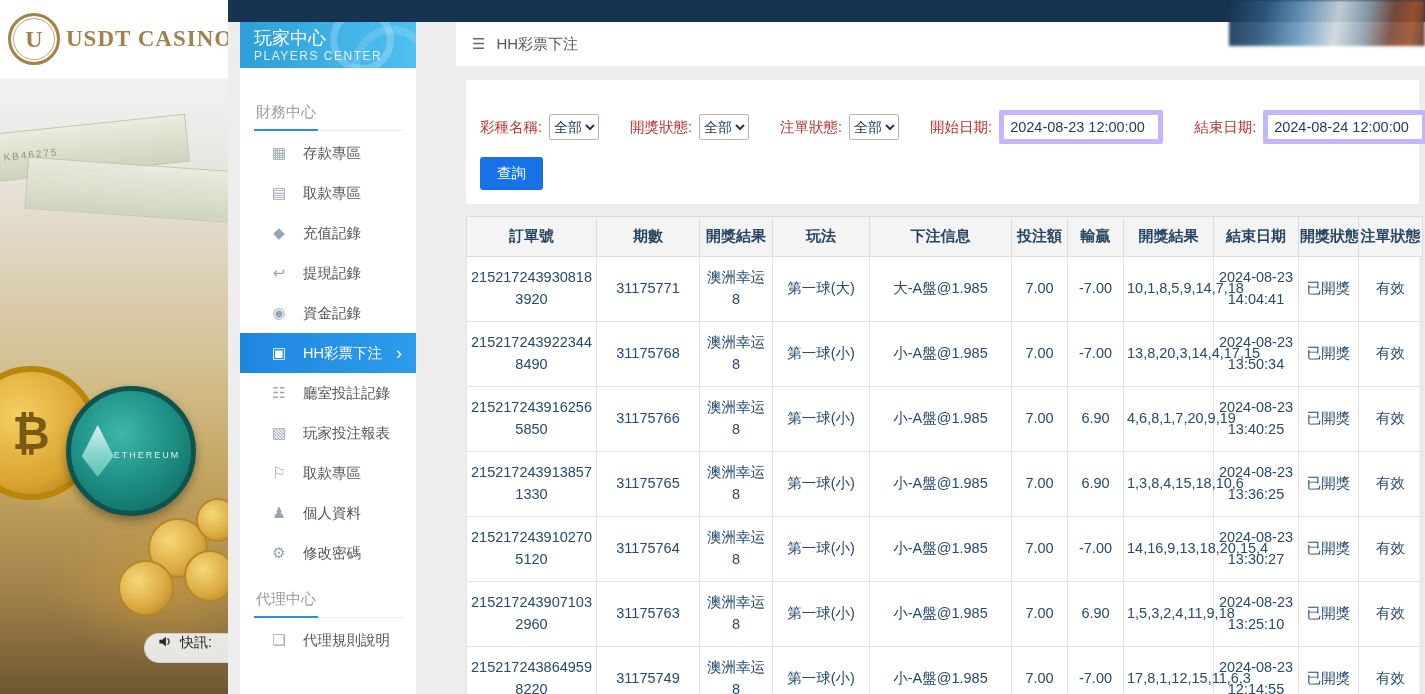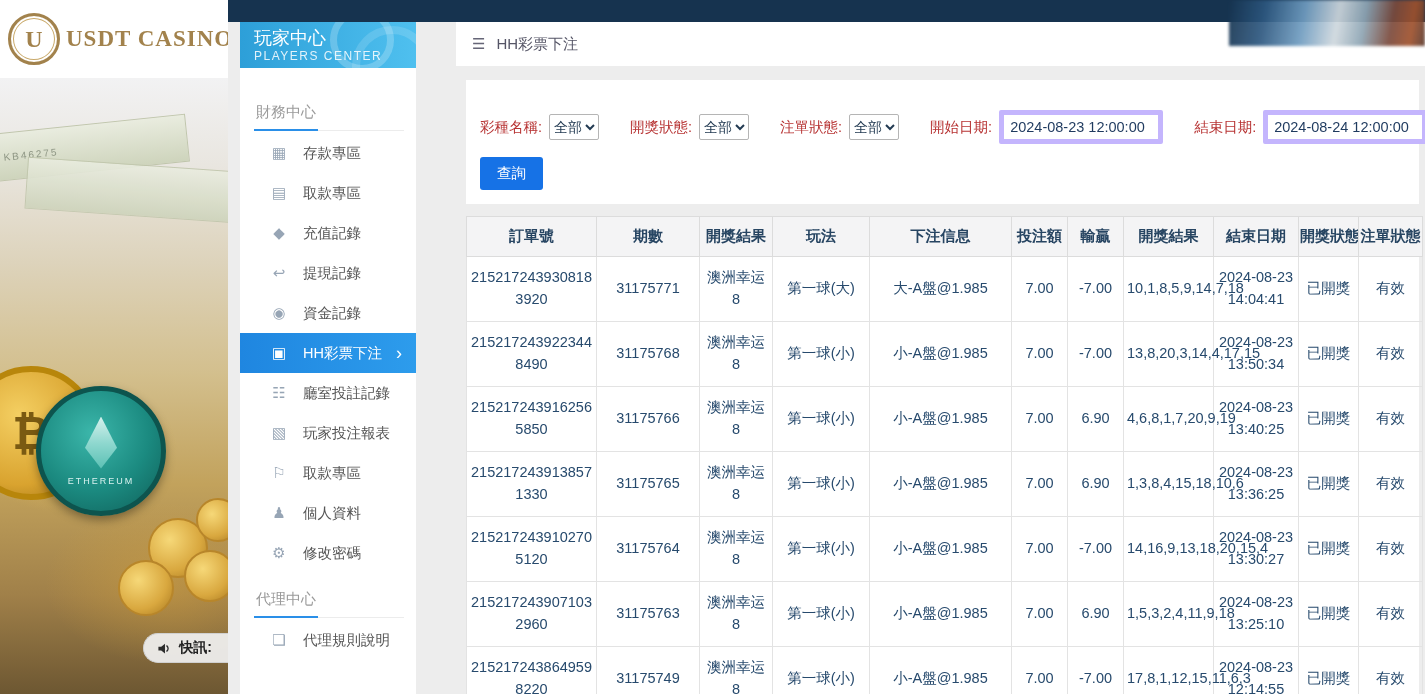--- a/index.html
+++ b/index.html
@@ -18,29 +18,29 @@
       radial-gradient(170px 115px at 72% 82%, rgba(212,162,62,.5), transparent 70%),
       linear-gradient(180deg,#f2f2f3 0%,#e9e6e0 14%,#ddd3bb 30%,#d3bf8d 48%,#c2a25c 66%,#a08049 84%,#6d5732 100%);}
   .bill{position:absolute;background:linear-gradient(180deg,#e9ecdf,#ced4bc);border:1px solid #c0c6ac;color:#8e9684;font-size:10px;letter-spacing:2px;display:flex;align-items:center;padding-left:14px;box-sizing:border-box;}
   .bill1{left:-12px;top:46px;width:200px;height:48px;transform:rotate(-6deg);}
   .bill2{left:26px;top:86px;width:210px;height:52px;transform:rotate(4deg);opacity:.9;}
   .coin{position:absolute;border-radius:50%;background:radial-gradient(circle at 35% 35%,#f6d878,#d9a83f 60%,#a87820);border:2px solid #b8862a;}
   .btc-coin{position:absolute;left:-36px;top:288px;width:122px;height:122px;border-radius:50%;
     background:radial-gradient(circle at 40% 35%,#f4cf62,#d9a32f 65%,#9c7014);border:6px solid #b8860b;
     display:flex;align-items:center;justify-content:center;}
   .btc-coin span{font-size:46px;font-weight:bold;color:#7a5a12;}
-  .eth-coin{position:absolute;left:36px;top:308px;width:120px;height:120px;border-radius:50%;
+  .eth-coin{position:absolute;left:66px;top:308px;width:120px;height:120px;border-radius:50%;
     background:radial-gradient(circle at 42% 35%,#3bb6aa,#1b8a80 55%,#0f5f58);border:5px solid #0d544e;
-    display:flex;flex-direction:column;align-items:center;justify-content:center;box-shadow:0 4px 10px rgba(0,0,0,.35);}
+    display:flex;flex-direction:row;align-items:center;justify-content:center;box-shadow:0 4px 10px rgba(0,0,0,.35);}
   .eth-diamond{width:32px;height:52px;background:linear-gradient(180deg,#d6f1ed,#8fd8cf 50%,#5bc0b4);
     clip-path:polygon(50% 0,100% 60%,50% 100%,0 60%);}
   .eth-label{margin-top:7px;font-size:9px;letter-spacing:2px;color:#d8f2ef;}
   .quick-news{position:absolute;right:0;bottom:31px;height:28px;background:rgba(240,240,240,.93);
-    border:1px solid #d0d0d0;border-right:none;border-radius:15px 0 0 15px;display:flex;align-items:center;
-    gap:7px;padding:0 16px 0 13px;color:#222;font-weight:bold;font-size:14px;cursor:pointer;z-index:4;}
+    border:1px solid #d0d0d0;border-right:none;border-radius:15px 0 0 15px;display:flex;align-items:flex-start;
+    gap:7px;padding:0 16px 0 13px;color:#222;font-weight:normal;font-size:14px;cursor:pointer;z-index:4;}
 
   
   #topbar{position:absolute;left:228px;top:0;width:1197px;height:22px;background:#16334f;}
   #top-deco{position:absolute;right:0;top:0;width:196px;height:46px;z-index:5;opacity:.92;filter:blur(1.5px);
     background:linear-gradient(100deg,#16334f 0%,#2c567e 18%,#6f9cc0 38%,#cfd8de 55%,#8fa6b5 68%,#7b4a3c 82%,#a0522d 92%,#5a3a2e 100%);}
 
   
   #sidebar{position:absolute;left:240px;top:22px;width:176px;height:672px;background:#fff;overflow:hidden;}
   .sb-header{position:relative;height:46px;background:linear-gradient(90deg,#2d9fd8,#4fc0ef);overflow:hidden;
     padding:5px 0 0 14px;box-sizing:border-box;}

